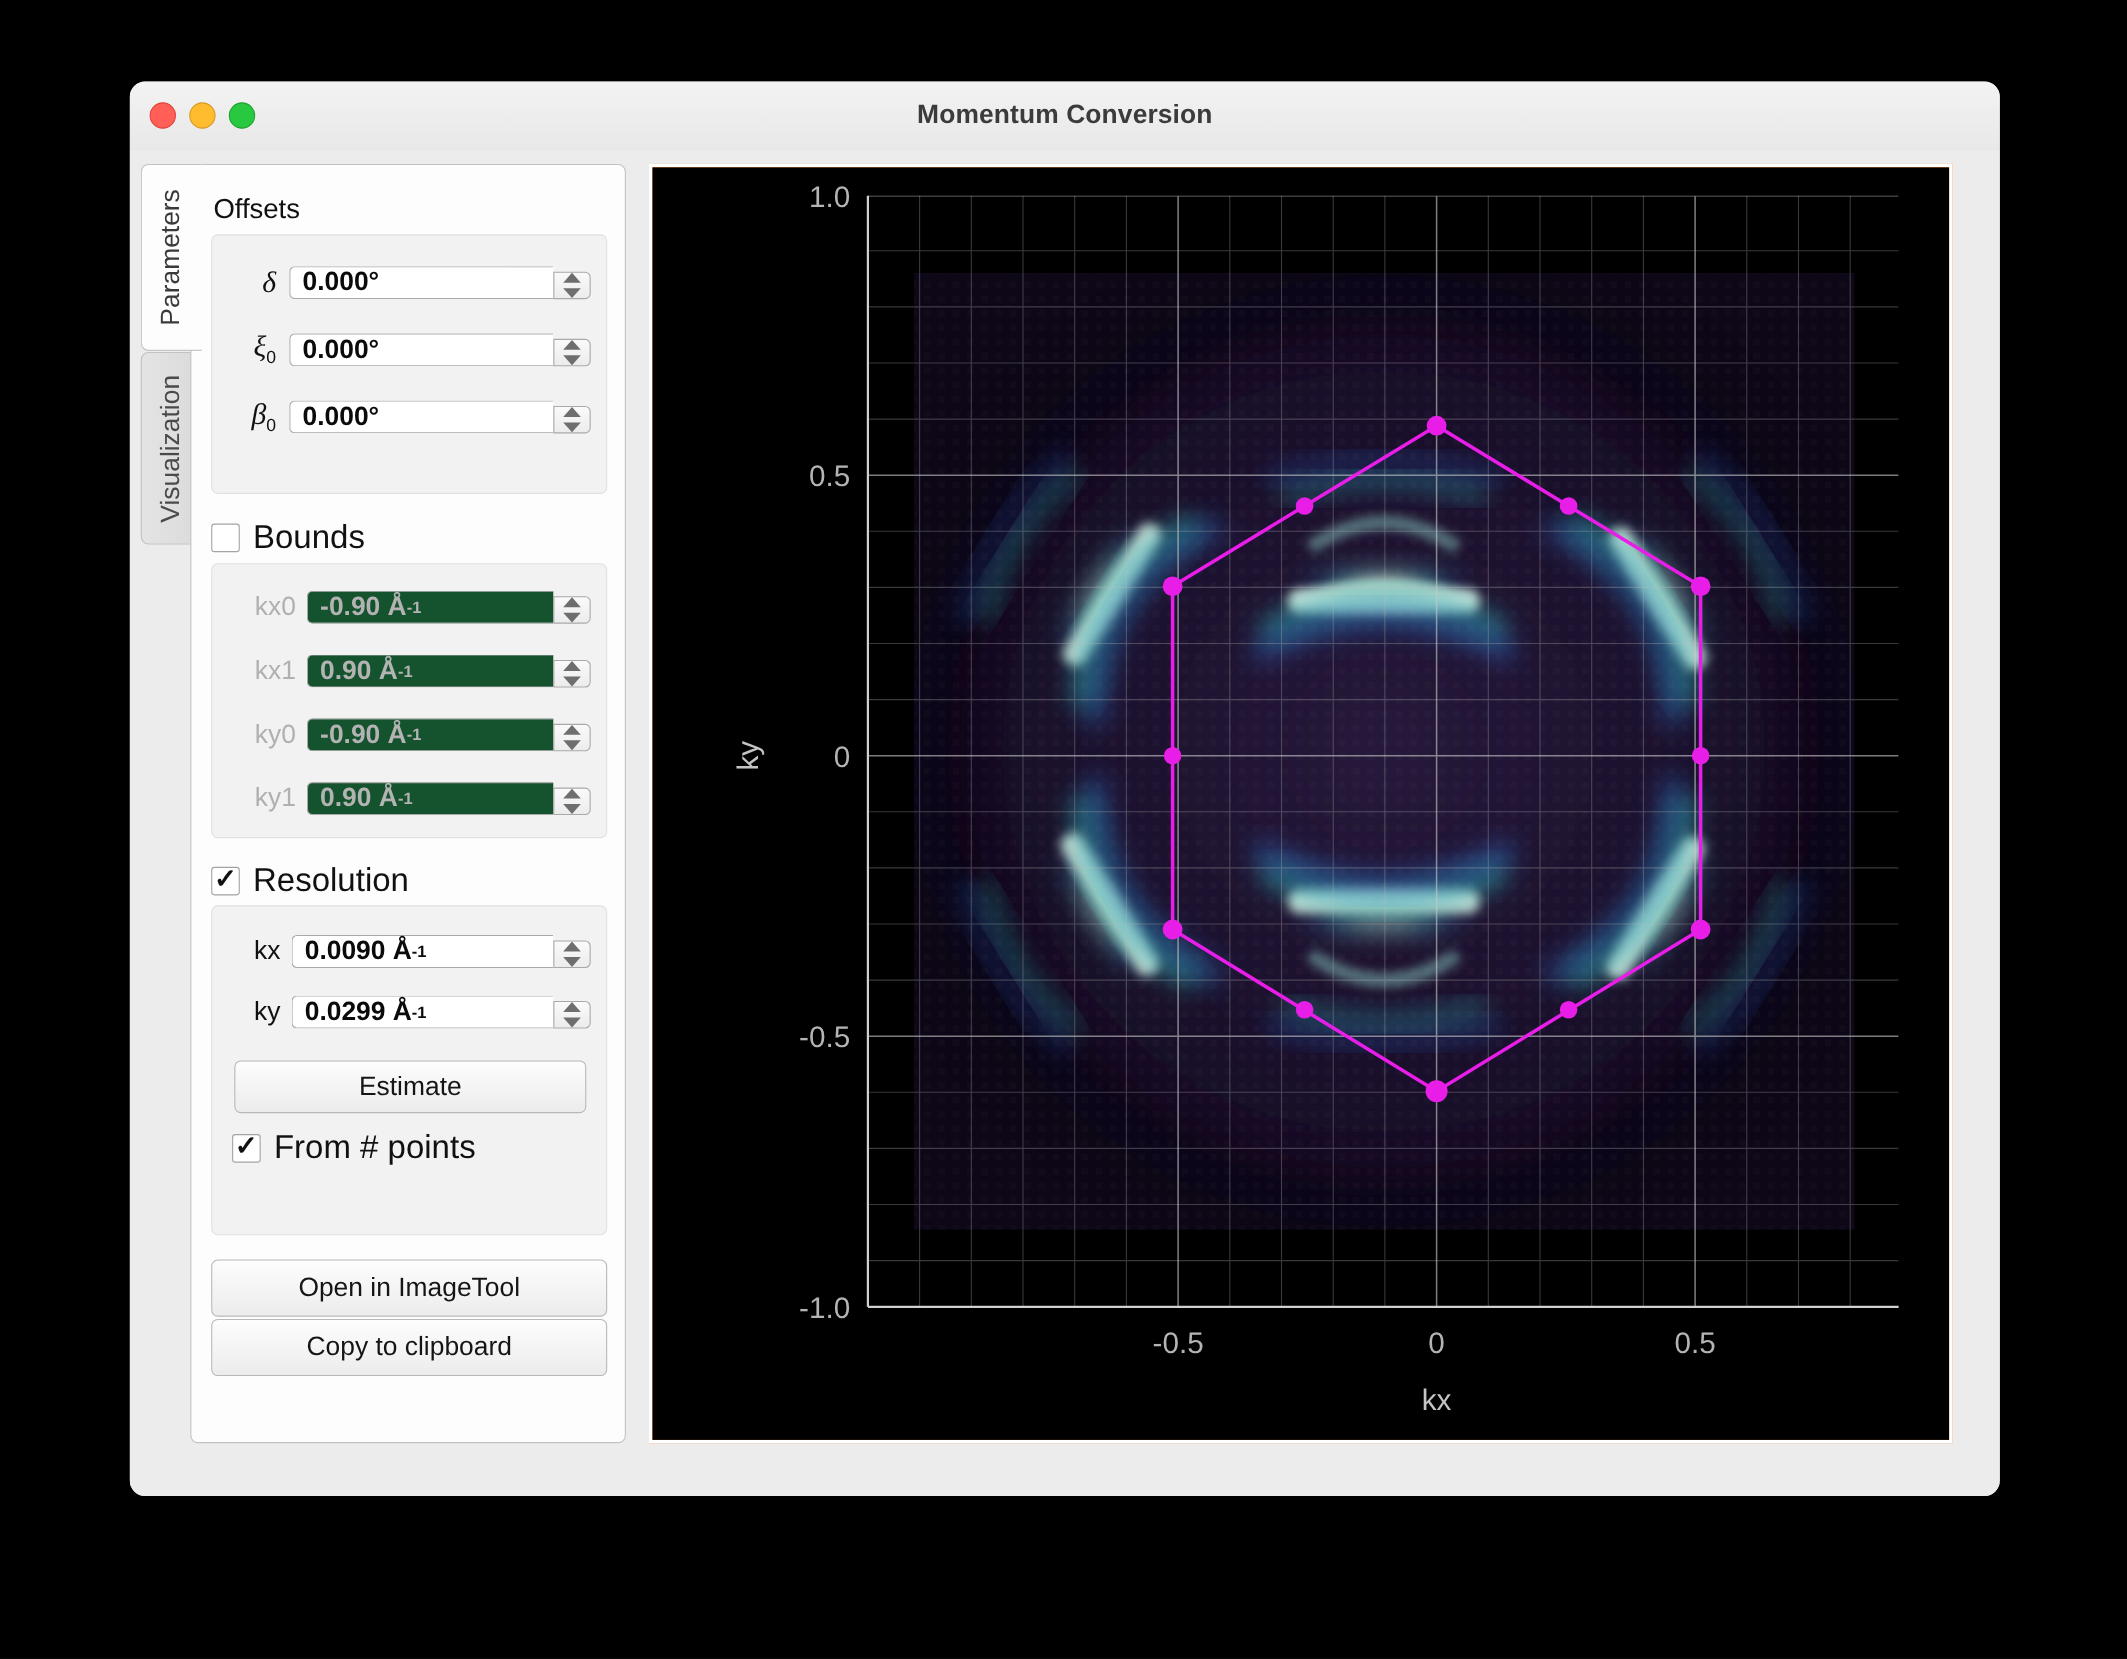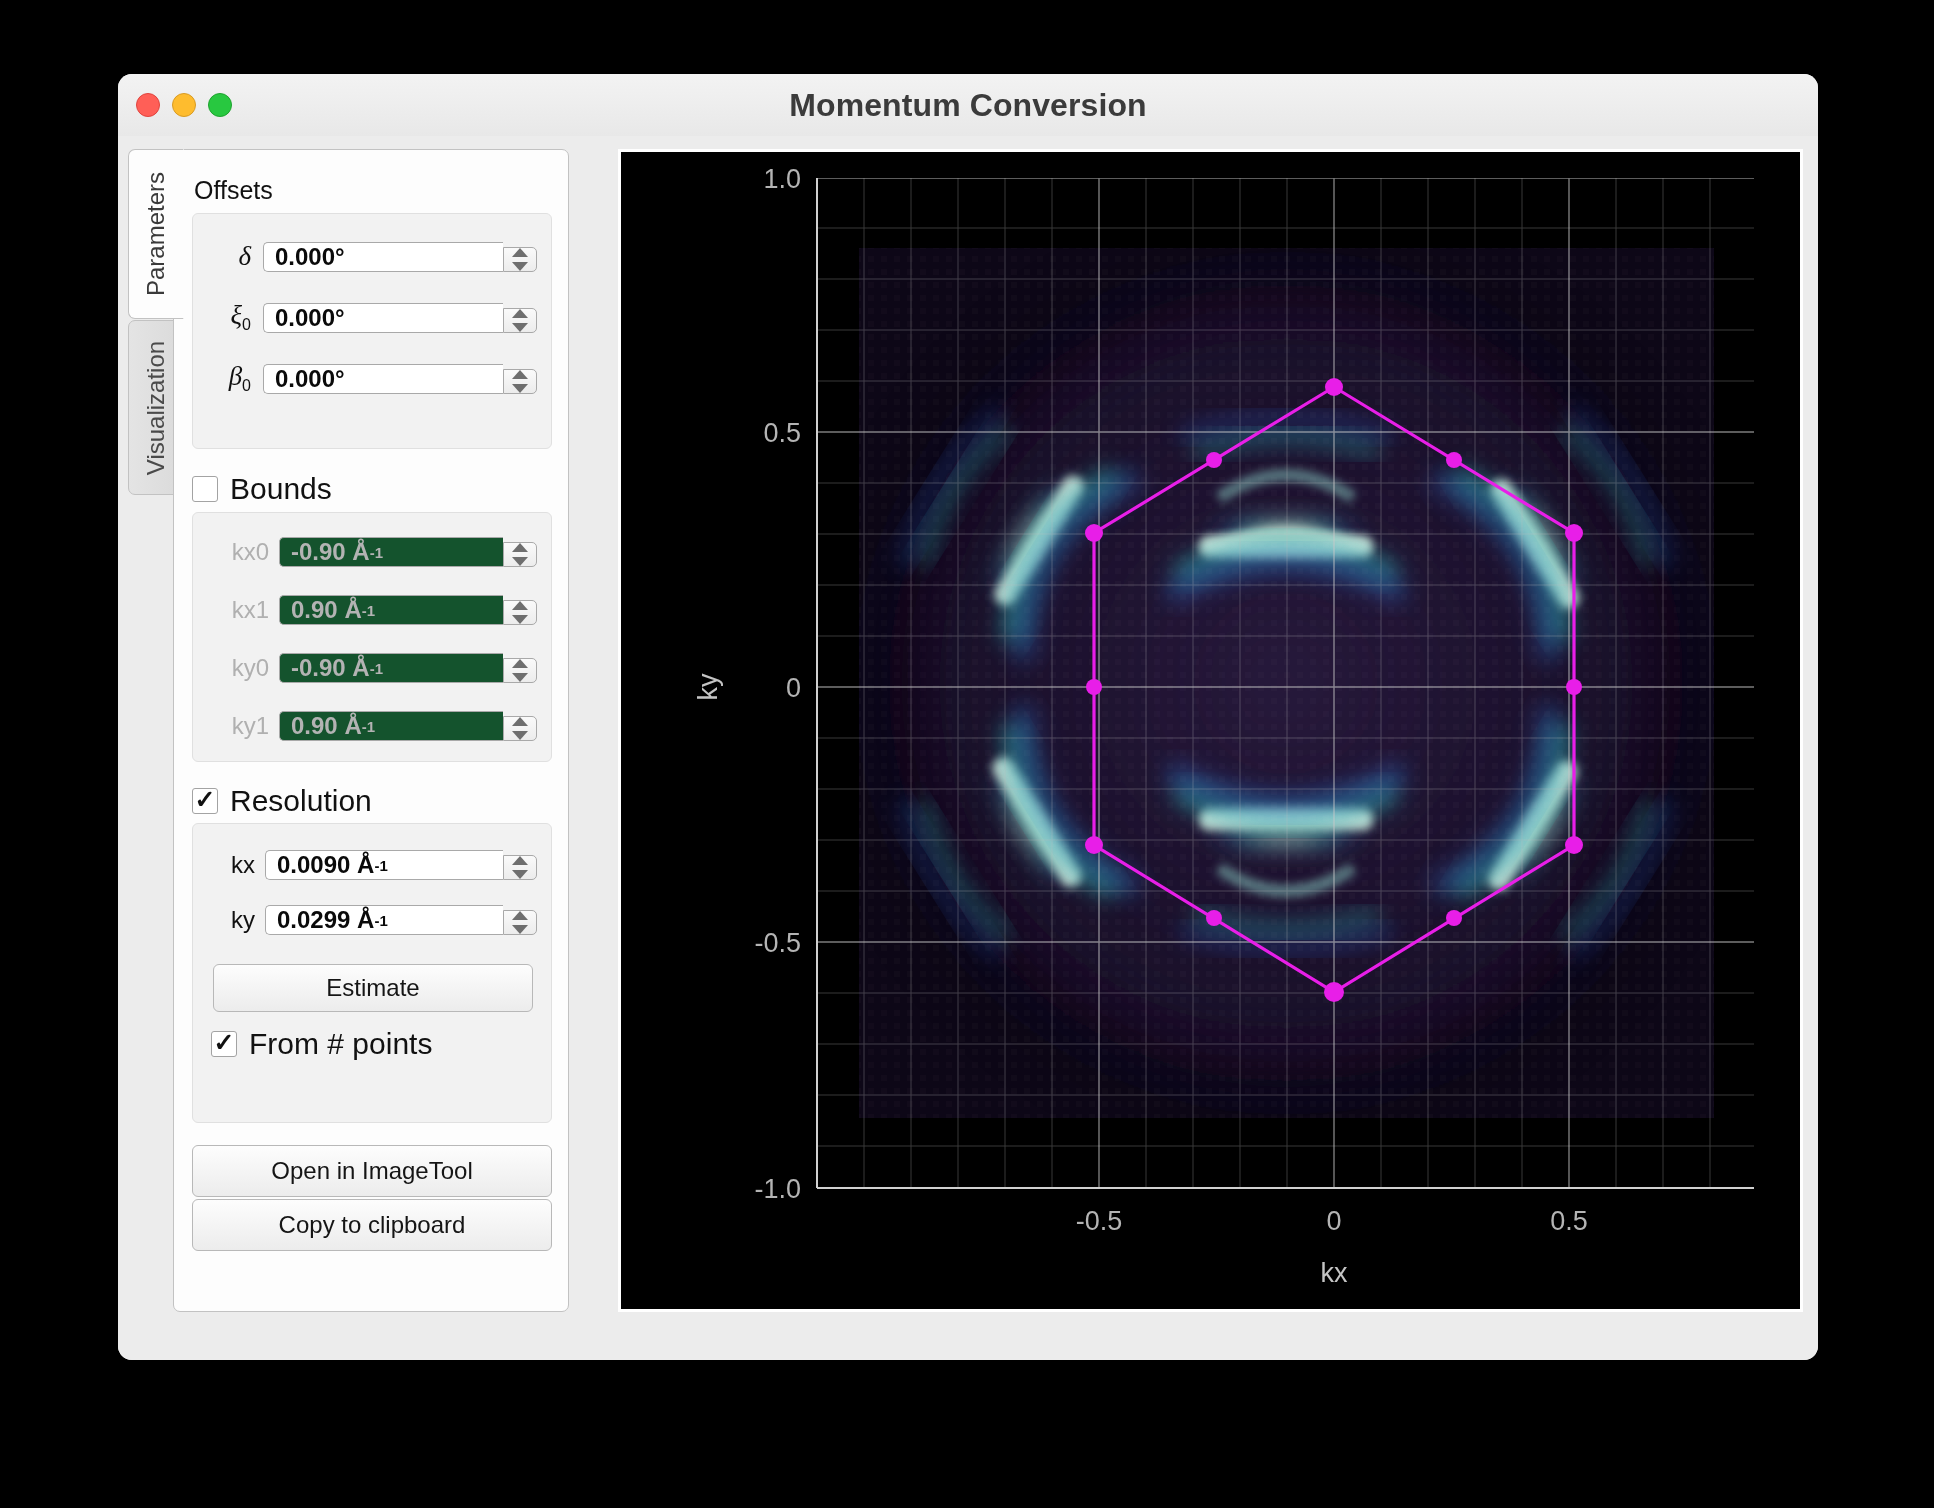--- a/index.html
+++ b/index.html
@@ -27,21 +27,21 @@
     border-bottom: 1px solid #cfcfcf;
   }
   #traffic { position:absolute; left:18px; top:19px; display:flex; gap:12px; }
   .tl { width:22px; height:22px; border-radius:50%; display:block; }
   .tl.red    { background:#ff5f57; border:0.5px solid #e0443e; }
   .tl.yellow { background:#febc2e; border:0.5px solid #d89b24; }
   .tl.green  { background:#28c840; border:0.5px solid #1fa32f; }
   #win-title {
     position:absolute; left:0; right:0; top:0; height:62px;
     line-height:62px; text-align:center;
-    font-size:32px; font-weight:bold; color:#3b3b3b;
+    font-size:24px; font-weight:bold; color:#3b3b3b;
     letter-spacing:0.1px;
   }
 
   #content {
     position:absolute; left:0; top:62px;
     width:1700px; height:1224px;
     background:#ececec;
   }
 
   
@@ -159,21 +159,21 @@
     background:linear-gradient(#fdfdfd,#ececec);
     border:1px solid #b8b8b8;
     border-radius:6px;
     font-size:24px; color:#151515;
     display:flex; align-items:center; justify-content:center;
     box-sizing:border-box;
   }
 
   
   #plotwrap {
-    position:absolute; left:500px; top:13px;
+    position:absolute; left:472px; top:13px;
     width:1185px; height:1163px;
     background:#f97316;
     border:3px solid #ffffff;
     box-sizing:border-box;
   }
   #plotsvg { display:block; width:100%; height:100%; }
 </style>
 </head>
 <body>
 

